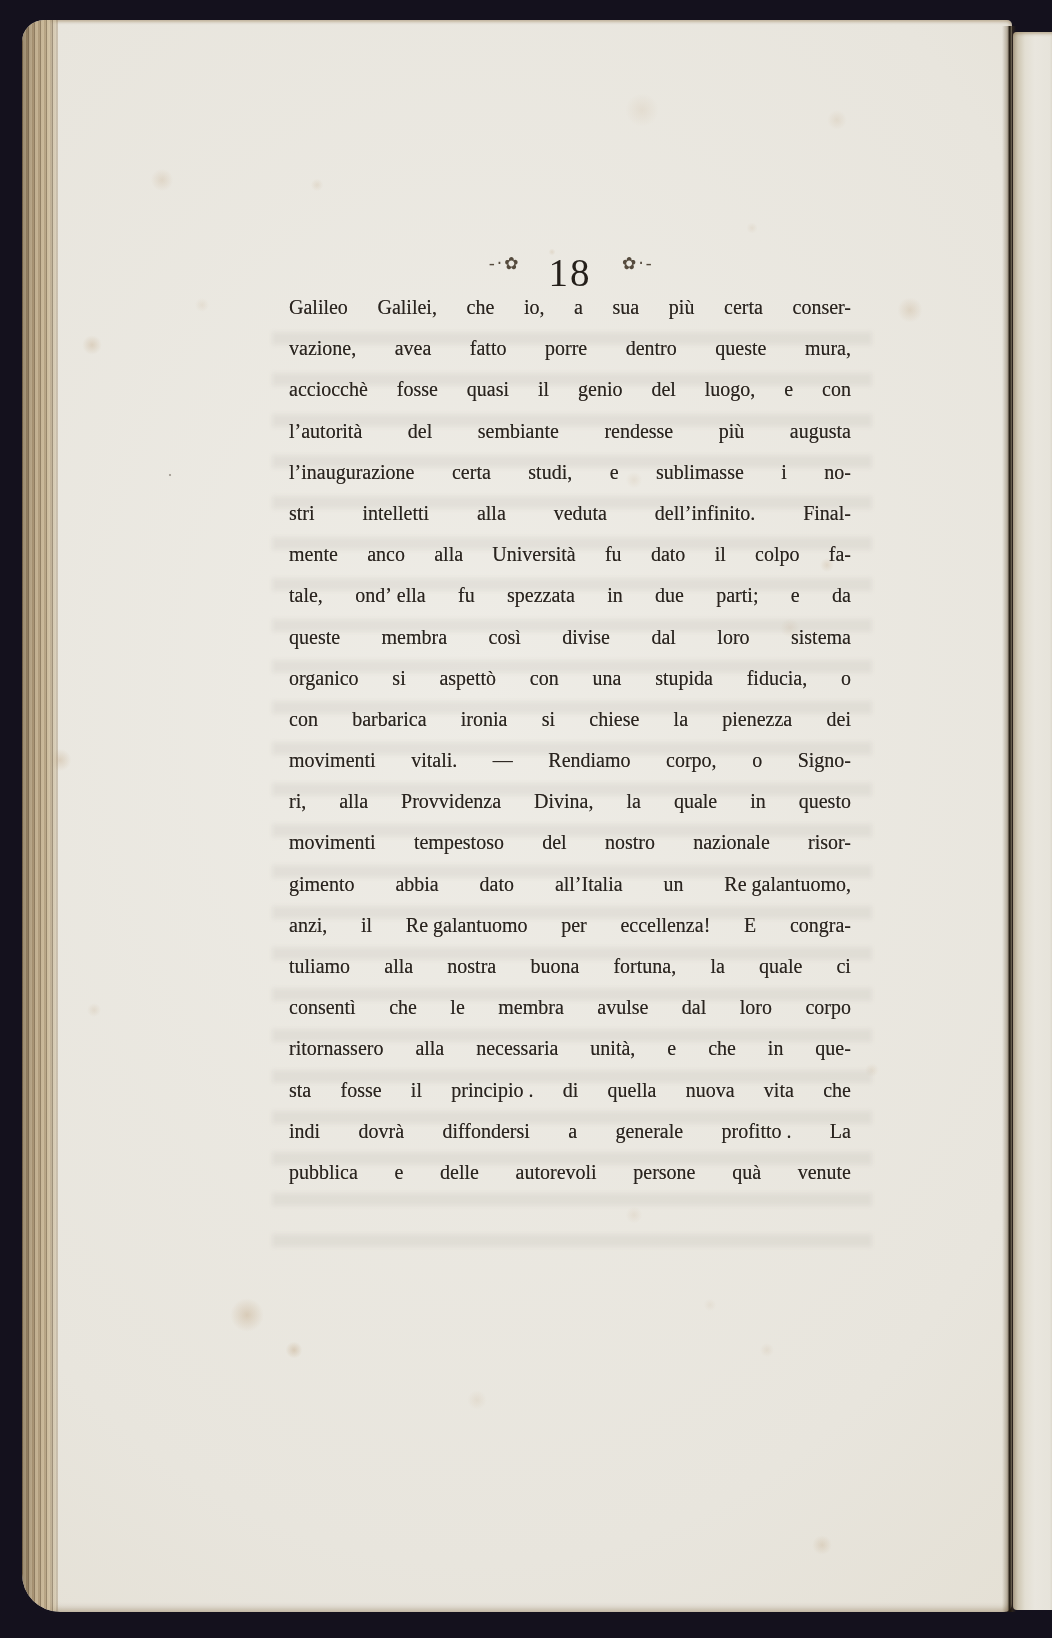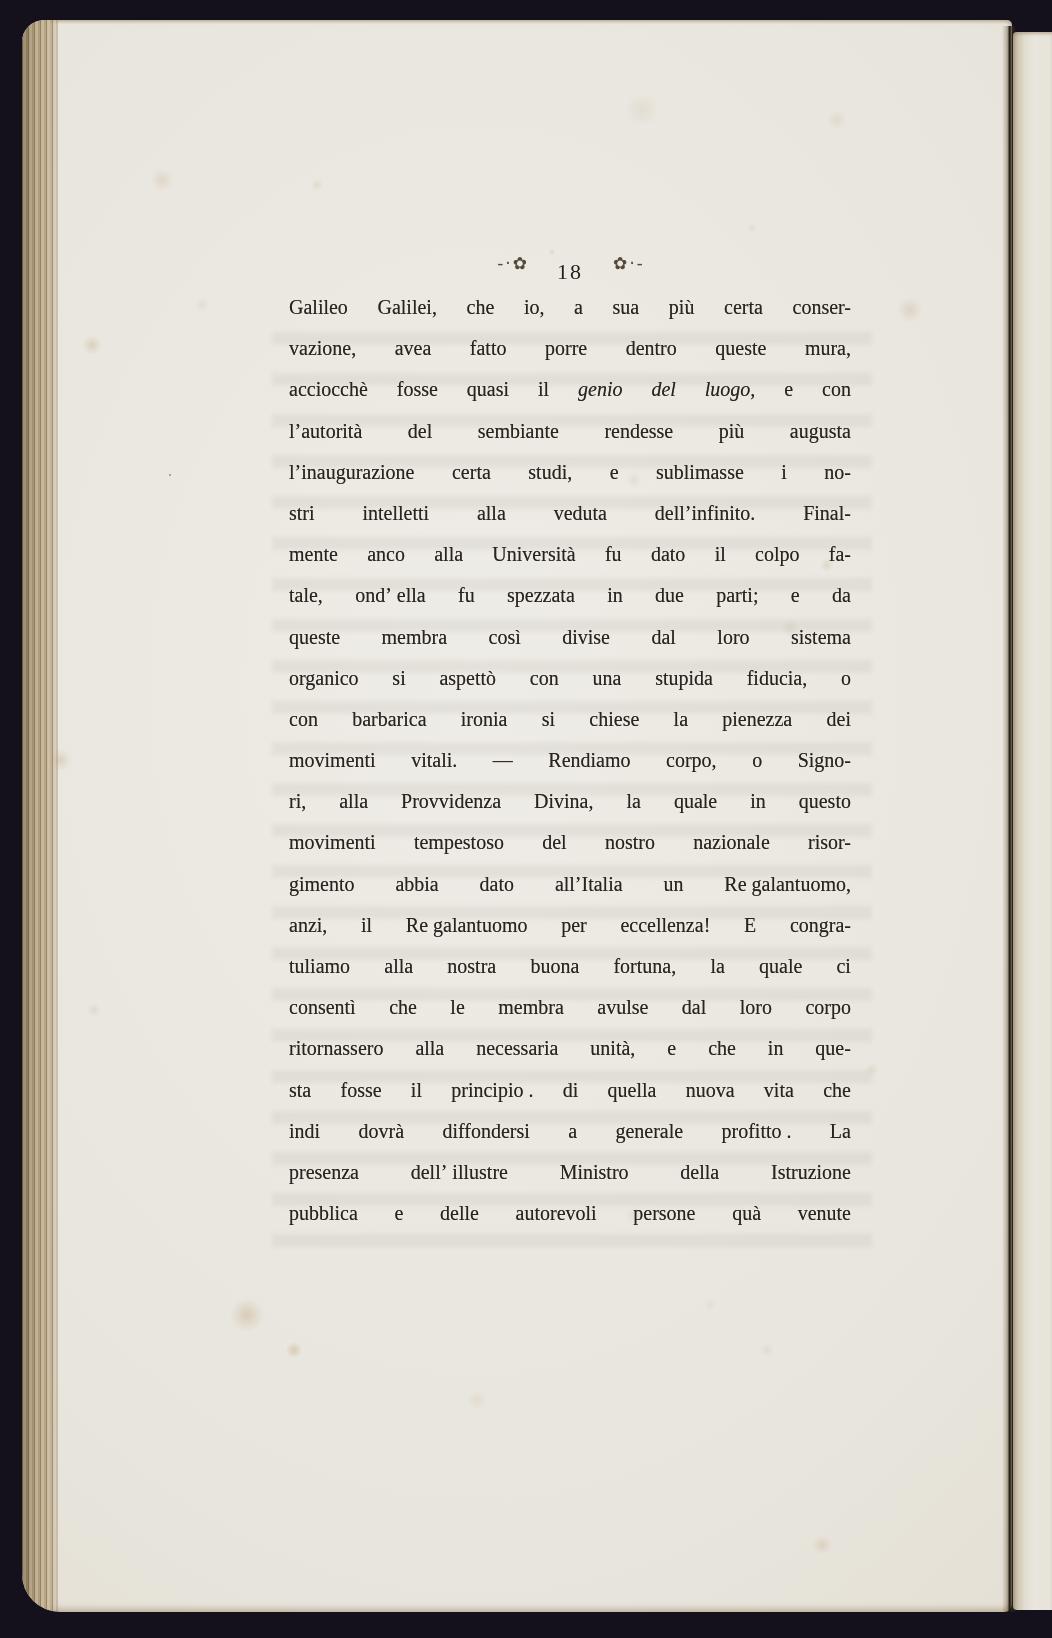--- a/index.html
+++ b/index.html
@@ -97,34 +97,34 @@
     color:var(--ink);
   }
   .ornament{
     font-family:"DejaVu Sans",sans-serif;
     font-size:17px;letter-spacing:2px;
     color:#453a2c;opacity:.9;
     transform:translateY(1px);
   }
   .ornament.flip{transform:scaleX(-1) translateY(1px);}
   .folio-number{
-    font-size:22px;letter-spacing:2px;color:#241f1a;margin-top:20px;
+    font-size:39px;letter-spacing:2px;color:#241f1a;margin-top:20px;
   }
   
   .text-block{
     position:absolute;left:267px;top:276px;width:562px;
     color:var(--ink);
     font-size:20px;
   }
   .line{
     display:flex;justify-content:space-between;align-items:baseline;
     height:41.2px;overflow:hidden;
   }
   .line .w{flex:0 0 auto;white-space:pre;text-shadow:0 0 .6px rgba(42,36,31,.55);}
-  .line .it{font-style:italic;}
+  .line .it{}
   
   .gutter{
     position:absolute;left:1002px;top:26px;width:14px;height:1586px;
     background:linear-gradient(90deg,
       rgba(90,70,40,0) 0%,
       rgba(90,70,40,.35) 38%,
       var(--gutter_shadow) 55%,
       rgba(70,55,30,.45) 75%,
       rgba(90,70,40,0) 100%);
   }
@@ -348,27 +348,20 @@
         <div class="line">
           <span class="w">indi</span>
           <span class="w">dovrà</span>
           <span class="w">diffondersi</span>
           <span class="w">a</span>
           <span class="w">generale</span>
           <span class="w">profitto&nbsp;.</span>
           <span class="w">La</span>
         </div>
         <div class="line">
-          <span class="w">presenza</span>
-          <span class="w">dell’&nbsp;illustre</span>
-          <span class="w">Ministro</span>
-          <span class="w">della</span>
-          <span class="w">Istruzione</span>
-        </div>
-        <div class="line">
           <span class="w">pubblica</span>
           <span class="w">e</span>
           <span class="w">delle</span>
           <span class="w">autorevoli</span>
           <span class="w">persone</span>
           <span class="w">quà</span>
           <span class="w">venute</span>
         </div>
       </div>
   </div>

